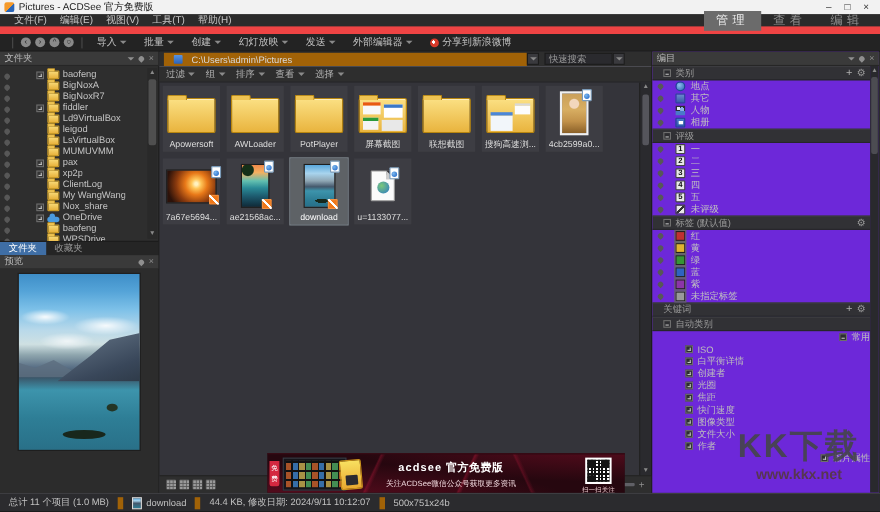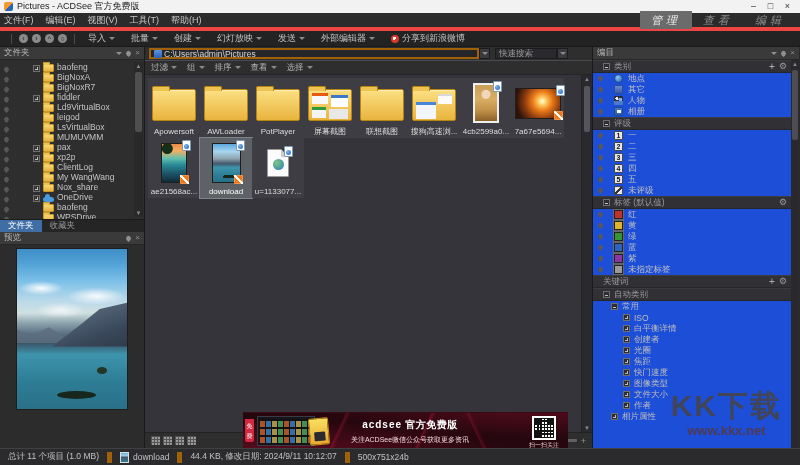--- a/index.html
+++ b/index.html
@@ -7,39 +7,39 @@
   .app{position:relative;width:800px;height:465px;background:#2b2b2b;overflow:hidden;}
 
   
   .titlebar{height:13px;background:#f2f2f2;display:flex;align-items:center;padding:0 4px;}
   .app-logo{width:9px;height:9px;border-radius:2px;background:linear-gradient(135deg,#f59a2a 0 55%,#2a66b8 55%);margin-right:4px;flex:none;}
   .title-text{font-size:9px;color:#222;line-height:13px;white-space:nowrap;}
   .win-controls{margin-left:auto;display:flex;}
   .win-btn{width:17px;text-align:center;font-size:9px;color:#333;line-height:13px;cursor:default;}
 
   
-  .menubar{height:18px;background:#2b2b2b;display:flex;align-items:center;padding-left:4px;border-bottom:4px solid #ef4444;}
+  .menubar{height:18px;background:#2b2b2b;display:flex;align-items:center;padding-left:13px;border-bottom:7px solid #ef4444;}
   .menu-item{font-size:9px;color:#c6c6c6;margin-right:12px;white-space:nowrap;}
-  .mode-tabs{margin-left:auto;display:flex;height:18px;margin-right:4px;font-style:italic;}
+  .mode-tabs{margin-left:auto;display:flex;height:18px;margin-right:4px;}
   .mode-tab{min-width:52px;padding:0 8px;font-size:11px;letter-spacing:4px;color:#8f8f8f;display:flex;align-items:center;justify-content:center;white-space:nowrap;}
   .mode-tab.active{background:#6b6b6b;color:#ededed;}
 
   
   .toolbar{height:16px;background:#232323;display:flex;align-items:center;padding:0 6px;border-bottom:1px solid #1a1a1a;}
   .tb-divider{width:1px;height:10px;background:#4a4a4a;margin:0 5px;flex:none;}
   .nav-circle{width:9px;height:9px;border-radius:50%;background:#8a8a8a;color:#222;font-size:7px;line-height:9px;text-align:center;margin:0 2px;flex:none;}
   .tb-btn{display:flex;align-items:center;gap:3px;margin:0 8px;font-size:9px;color:#c2c2c2;white-space:nowrap;}
   .caret{width:0;height:0;border-left:3px solid transparent;border-right:3px solid transparent;border-top:3px solid #8a8a8a;display:inline-block;}
   .weibo-dot{width:8px;height:8px;border-radius:50%;background:radial-gradient(circle at 40% 40%,#fff 0 1.5px,#d83a2a 1.6px);flex:none;}
 
   
   .content{display:flex;height:401px;position:relative;}
   .sidebar{width:145px;flex:none;background:#2e2e2e;border-right:1px solid #1a1a1a;display:flex;flex-direction:column;}
   .filearea{width:448px;flex:none;background:#34343a;display:flex;flex-direction:column;border-right:1px solid #1a1a1a;}
-  .rightpanel{width:206px;flex:none;background:#1d4ed8;display:flex;flex-direction:column;position:relative;}
+  .rightpanel{width:206px;flex:none;background:#6d28d9;display:flex;flex-direction:column;position:relative;}
 
   
   .pane-header{height:13px;background:#3a3a3a;display:flex;align-items:center;padding:0 4px;border-bottom:1px solid #262626;flex:none;}
   .pane-title{font-size:8.5px;color:#b8b8b8;white-space:nowrap;}
   .pane-icons{margin-left:auto;display:flex;align-items:center;gap:4px;}
   .ph-caret{width:0;height:0;border-left:3px solid transparent;border-right:3px solid transparent;border-top:3px solid #8f8f8f;}
   .ph-pin{width:5px;height:5px;background:#8f8f8f;border-radius:50% 50% 50% 0;transform:rotate(-45deg);}
   .ph-close{font-size:8px;color:#8f8f8f;line-height:8px;}
 
   
@@ -79,33 +79,33 @@
     background:linear-gradient(160deg,#5e6e80 15%,#39475а 70%,#2e3a48 100%);
     background:linear-gradient(160deg,#5e6e80 15%,#39475a 70%,#2e3a48 100%);
     clip-path:polygon(100% 0,100% 100%,0 100%,38% 48%,60% 16%);}
   .pv-ridge{position:absolute;top:46%;left:0;width:85%;height:13%;background:#5d6f80;opacity:.85;
     clip-path:polygon(0 100%,0 35%,16% 58%,34% 22%,52% 70%,72% 42%,100% 100%);}
   .pv-island{position:absolute;bottom:6%;left:36%;width:36%;height:5%;background:#18271c;border-radius:50%;}
   .pv-island2{position:absolute;bottom:22%;right:18%;width:9%;height:4%;background:#243525;border-radius:50%;}
 
   
   .addr-row{height:14px;display:flex;align-items:center;background:#2e2e2e;border-bottom:1px solid #4a4a50;padding:0 4px;flex:none;}
-  .addr-field{flex:1;height:11px;background:#26262a;border:2px solid #a16207;display:flex;align-items:center;padding:0 3px;gap:2px;min-width:0;}
+  .addr-field{flex:1;height:11px;background:#26262a;border:6px solid #a16207;display:flex;align-items:center;padding:0 3px;gap:8px;min-width:0;}
   .addr-icon{width:8px;height:8px;background:linear-gradient(#5a94e0,#2a62b8);border-radius:1px;flex:none;}
   .addr-text{font-size:8.5px;color:#d8d8d8;white-space:nowrap;overflow:hidden;}
   .mini-btn{width:11px;height:11px;background:#3a3a3e;border:1px solid #1c1c1c;display:flex;align-items:center;justify-content:center;flex:none;}
   .search-field{width:62px;height:11px;background:#2a2a2e;border:1px solid #1c1c1c;display:flex;align-items:center;padding:0 3px;margin-left:5px;flex:none;}
   .search-text{font-size:8.5px;color:#9a9a9a;white-space:nowrap;}
   .addr-spacer{width:20px;flex:none;}
 
   .filter-row{height:14px;display:flex;align-items:center;background:#2e2e2e;border-bottom:1px solid #26262a;padding-left:6px;gap:10px;flex:none;}
   .filter-item{display:flex;align-items:center;gap:3px;font-size:8.5px;color:#b4b4b4;white-space:nowrap;}
 
   .grid-wrap{position:relative;flex:1;overflow:hidden;}
-  .grid{display:flex;flex-wrap:wrap;gap:0;padding:3px 14px 3px 3px;align-content:flex-start;}
+  .grid{display:flex;flex-wrap:wrap;gap:6px;padding:3px 14px 3px 3px;align-content:flex-start;}
   .tile{width:52px;background:#3d3d43;display:flex;flex-direction:column;align-items:center;padding-top:2px;}
   .tile.selected{background:#5e6266;outline:1px solid #7d858c;}
   .tile-art-wrap{height:46px;display:flex;align-items:center;justify-content:center;width:100%;}
   .tile-label{height:12px;line-height:12px;font-size:8px;color:#dedede;white-space:nowrap;overflow:hidden;max-width:52px;}
   .tile.selected .tile-label{color:#fff;}
 
   .thumb-art{position:relative;flex:none;}
   .art-folder,.art-folder-shots,.art-folder-shot{width:44px;height:32px;background:linear-gradient(#fbe083,#e9b43e);border:1px solid #b8860f;border-radius:2px;box-shadow:inset 0 1px 0 rgba(255,255,255,.45);margin-top:4px;}
   .art-folder::before,.art-folder-shots::before,.art-folder-shot::before{content:"";position:absolute;top:-4px;left:-1px;width:16px;height:4px;background:#eec353;border:1px solid #b8860f;border-bottom:none;border-radius:2px 2px 0 0;}
   .art-folder-shots::after{content:"";position:absolute;inset:0;background:
@@ -172,21 +172,21 @@
   .ci-people{border-radius:1px;background:
     radial-gradient(circle at 32% 30%,#e8eef8 0 1.5px,transparent 1.6px),
     radial-gradient(circle at 68% 38%,#8ab0e8 0 1.8px,transparent 1.9px),
     linear-gradient(to top,#4a7ac8 45%,#2d2d31 45%);}
   .ci-album{background:linear-gradient(#ffffff,#ffffff) 2px 2px/4px 3px no-repeat,linear-gradient(#4a7ac8,#2a5aa8);border:1px solid #1a4a90;border-radius:1px;}
   .cat-label{font-size:8.5px;color:#c0c0c0;white-space:nowrap;}
   .rate-badge{width:9px;height:9px;background:#e8e8e8;border:1px solid #444;color:#111;font-size:7px;font-weight:bold;line-height:8px;text-align:center;flex:none;border-radius:1px;}
   .rate-badge.none{background:linear-gradient(135deg,#e8e8e8 40%,#333 40% 60%,#e8e8e8 60%);color:transparent;}
   .label-chip{width:9px;height:9px;border:1px solid #222;outline:1px solid #666;flex:none;}
   .auto-row{height:11px;display:flex;align-items:center;gap:4px;}
-  .ind1{padding-left:18px;}
+  .ind1{padding-left:18px;justify-content:flex-end;}
   .ind2{padding-left:30px;}
   .auto-label{font-size:8.5px;color:#bcbcbc;white-space:nowrap;}
   .panel-scroll{position:absolute;right:0;top:0;bottom:0;width:8px;background:#29292d;}
   .panel-scroll .sb-handle{position:absolute;left:1px;right:1px;top:10px;height:70px;background:#4c4c52;border-radius:2px;}
 
   
   .banner{position:absolute;left:243px;top:412px;width:325px;height:36px;background:#26070f;overflow:hidden;z-index:40;border-top:1px solid #3a0a14;}
   .banner-bg{position:absolute;inset:0;background:
     linear-gradient(115deg,transparent 30%,rgba(220,30,70,.28) 30.5%,transparent 31.6%),
     linear-gradient(115deg,transparent 55%,rgba(220,30,70,.32) 55.5%,transparent 56.6%),

